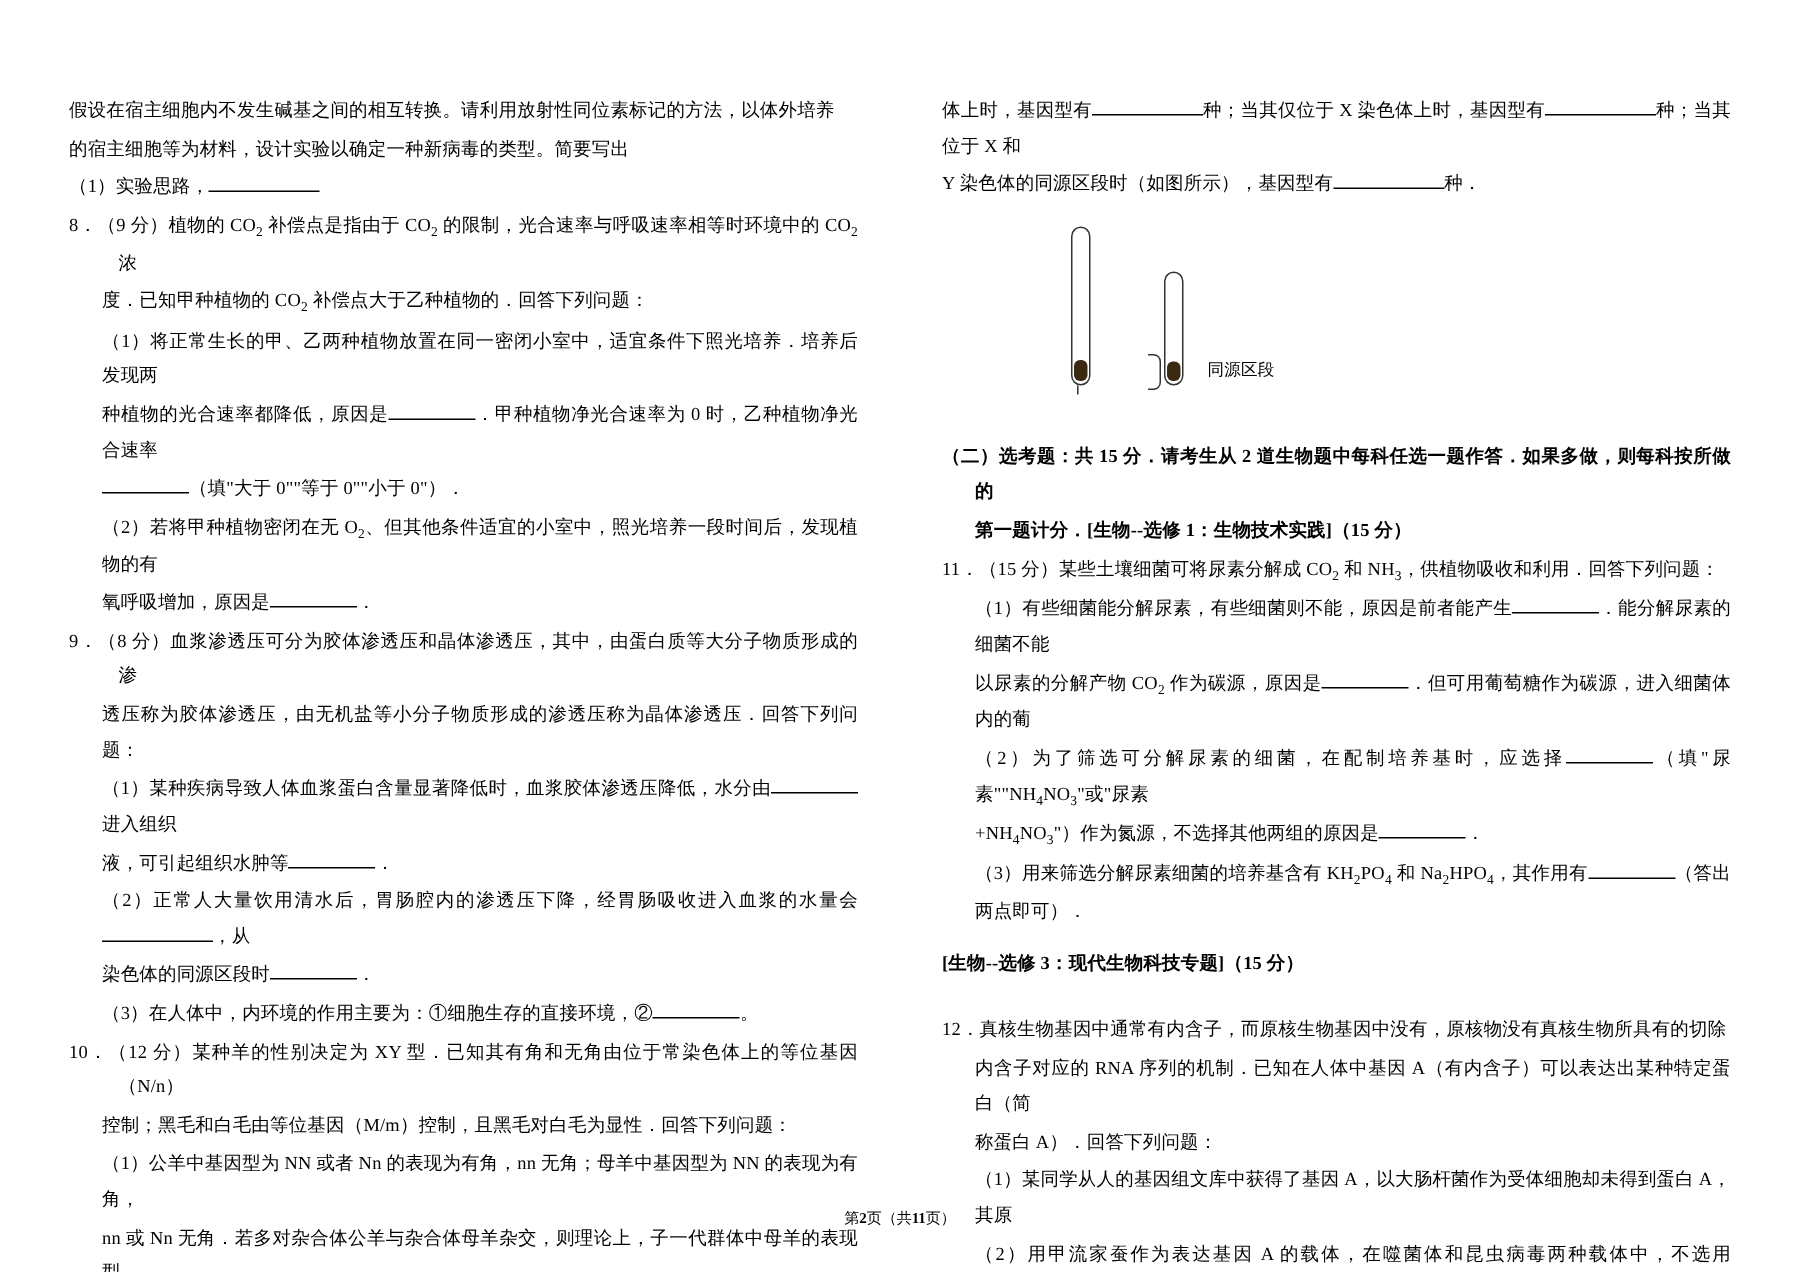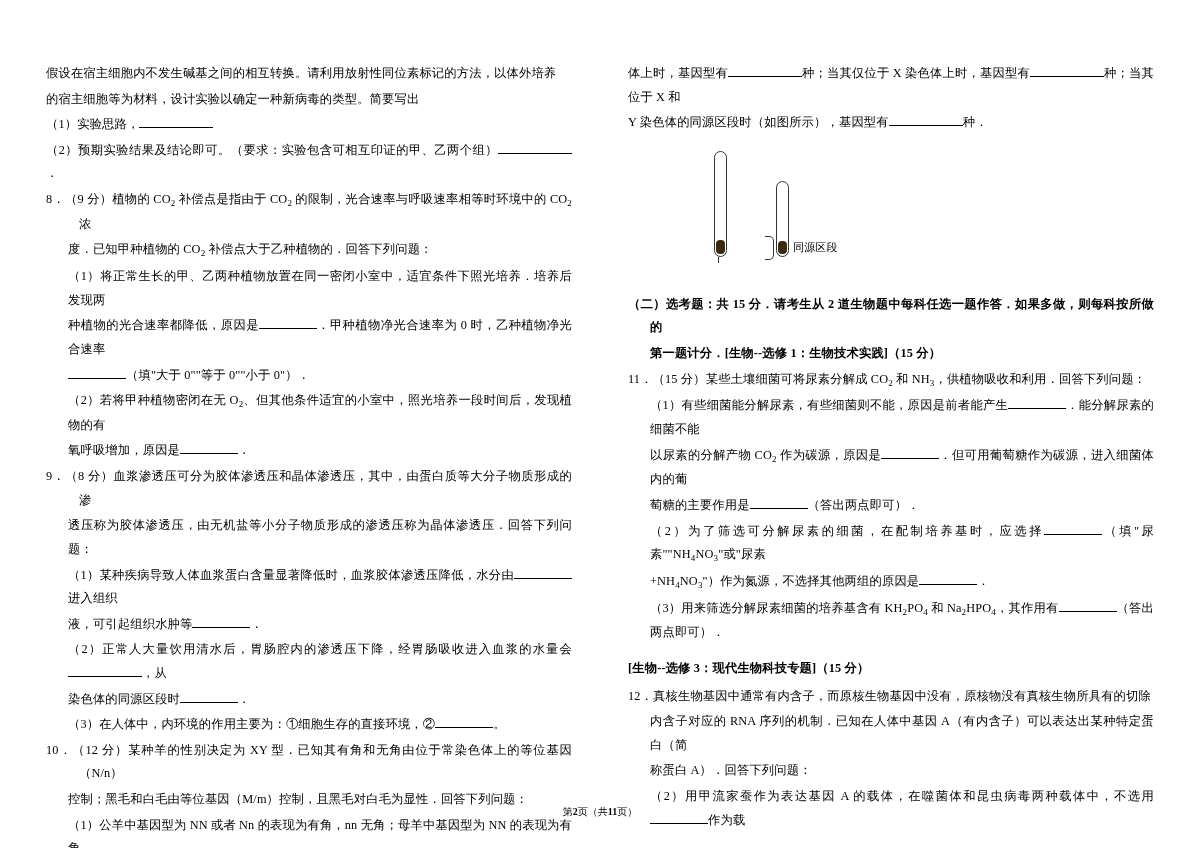--- a/index.html
+++ b/index.html
@@ -99,38 +99,38 @@
     left: 137px;
     top: 91px;
     width: 8px;
     height: 22px;
     border: 1.1px solid #333;
     border-left: none;
     border-radius: 0 5px 5px 0;
   }
   .fig-label {
     position: absolute;
-    left: 165px;
+    left: 177px;
     top: 92px;
     font-size: 11px;
   }
   .fig-tick-a {
     position: absolute;
     left: 90px;
     top: 112px;
     width: 5px;
     height: 6px;
     border-left: 1.1px solid #333;
   }
   .section-head {
     margin-top: 26px;
   }
   .section-head2 {
     margin-top: 12px;
-    margin-bottom: 4px;
+    margin-bottom: 20px;
   }
   .footer {
     position: absolute;
     left: 0;
     right: 0;
     bottom: 29px;
     text-align: center;
     font-size: 10px;
   }
   .footer .bold { font-weight: bold; }
@@ -140,23 +140,20 @@
 
 <div class="page">
   <div class="cols">
 
     <div class="col">
 
       <p class="ind0">假设在宿主细胞内不发生碱基之间的相互转换。请利用放射性同位素标记的方法，以体外培养</p>
       <p class="ind0">的宿主细胞等为材料，设计实验以确定一种新病毒的类型。简要写出</p>
       <p class="ind0">
         <span>（1）实验思路，</span><span class="blank b-lg"></span>
-      </p>
-      <p class="ind0">
-        <span>（2）预期实验结果及结论即可。（要求：实验包含可相互印证的甲、乙两个组）</span><span class="blank b-lg"></span>．
       </p>
 
       <p class="hang">
         <span>8．</span><span>（9 分）</span><span>植物的 CO</span><sub>2</sub><span> 补偿点是指由于 CO</span><sub>2</sub><span> 的限制，光合速率与呼吸速率相等时环境中的 CO</span><sub>2</sub><span> 浓</span>
       </p>
       <p class="ind1">
         <span>度．已知甲种植物的 CO</span><sub>2</sub><span> 补偿点大于乙种植物的．回答下列问题：</span>
       </p>
       <p class="ind1">（1）将正常生长的甲、乙两种植物放置在同一密闭小室中，适宜条件下照光培养．培养后发现两</p>
       <p class="ind1">
@@ -232,39 +229,37 @@
       <p class="hang">
         <span>11．</span><span>（15 分）</span><span>某些土壤细菌可将尿素分解成 CO</span><sub>2</sub><span> 和 NH</span><sub>3</sub><span>，供植物吸收和利用．回答下列问题：</span>
       </p>
       <p class="ind1">
         <span>（1）有些细菌能分解尿素，有些细菌则不能，原因是前者能产生</span><span class="blank b-md"></span><span>．能分解尿素的细菌不能</span>
       </p>
       <p class="ind1">
         <span>以尿素的分解产物 CO</span><sub>2</sub><span> 作为碳源，原因是</span><span class="blank b-md"></span><span>．但可用葡萄糖作为碳源，进入细菌体内的葡</span>
       </p>
       <p class="ind1">
-        <span>萄糖的主要作用是</span><span class="blank b-md"></span><span>（答出两点即可）．</span>
-      </p>
-      <p class="ind1">
         <span>（2）为了筛选可分解尿素的细菌，在配制培养基时，应选择</span><span class="blank b-md"></span><span>（填"尿素""NH</span><sub>4</sub><span>NO</span><sub>3</sub><span>"或"尿素</span>
       </p>
       <p class="ind1">
         <span>+NH</span><sub>4</sub><span>NO</span><sub>3</sub><span>"）作为氮源，不选择其他两组的原因是</span><span class="blank b-md"></span><span>．</span>
       </p>
       <p class="ind1">
         <span>（3）用来筛选分解尿素细菌的培养基含有 KH</span><sub>2</sub><span>PO</span><sub>4</sub><span> 和 Na</span><sub>2</sub><span>HPO</span><sub>4</sub><span>，其作用有</span><span class="blank b-md"></span><span>（答出两点即可）．</span>
       </p>
 
       <p class="ind0 bold section-head2">[生物--选修 3：现代生物科技专题]（15 分）</p>
 
       <p class="hang">
         <span>12．</span><span>真核生物基因中通常有内含子，而原核生物基因中没有，原核物没有真核生物所具有的切除</span>
       </p>
       <p class="ind1">内含子对应的 RNA 序列的机制．已知在人体中基因 A（有内含子）可以表达出某种特定蛋白（简</p>
       <p class="ind1">称蛋白 A）．回答下列问题：</p>
+      <p class="ind1">（1）某同学从人的基因组文库中获得了基因 A，以大肠杆菌作为受体细胞却未得到蛋白 A，其原</p>
       <p class="ind1">
         <span>（2）用甲流家蚕作为表达基因 A 的载体，在噬菌体和昆虫病毒两种载体中，不选用</span><span class="blank b-md"></span><span>作为载</span>
       </p>
 
     </div>
   </div>
 
   <div class="footer">
     <span>第</span><span class="bold">2</span><span>页（共</span><span class="bold">11</span><span>页）</span>
   </div>

